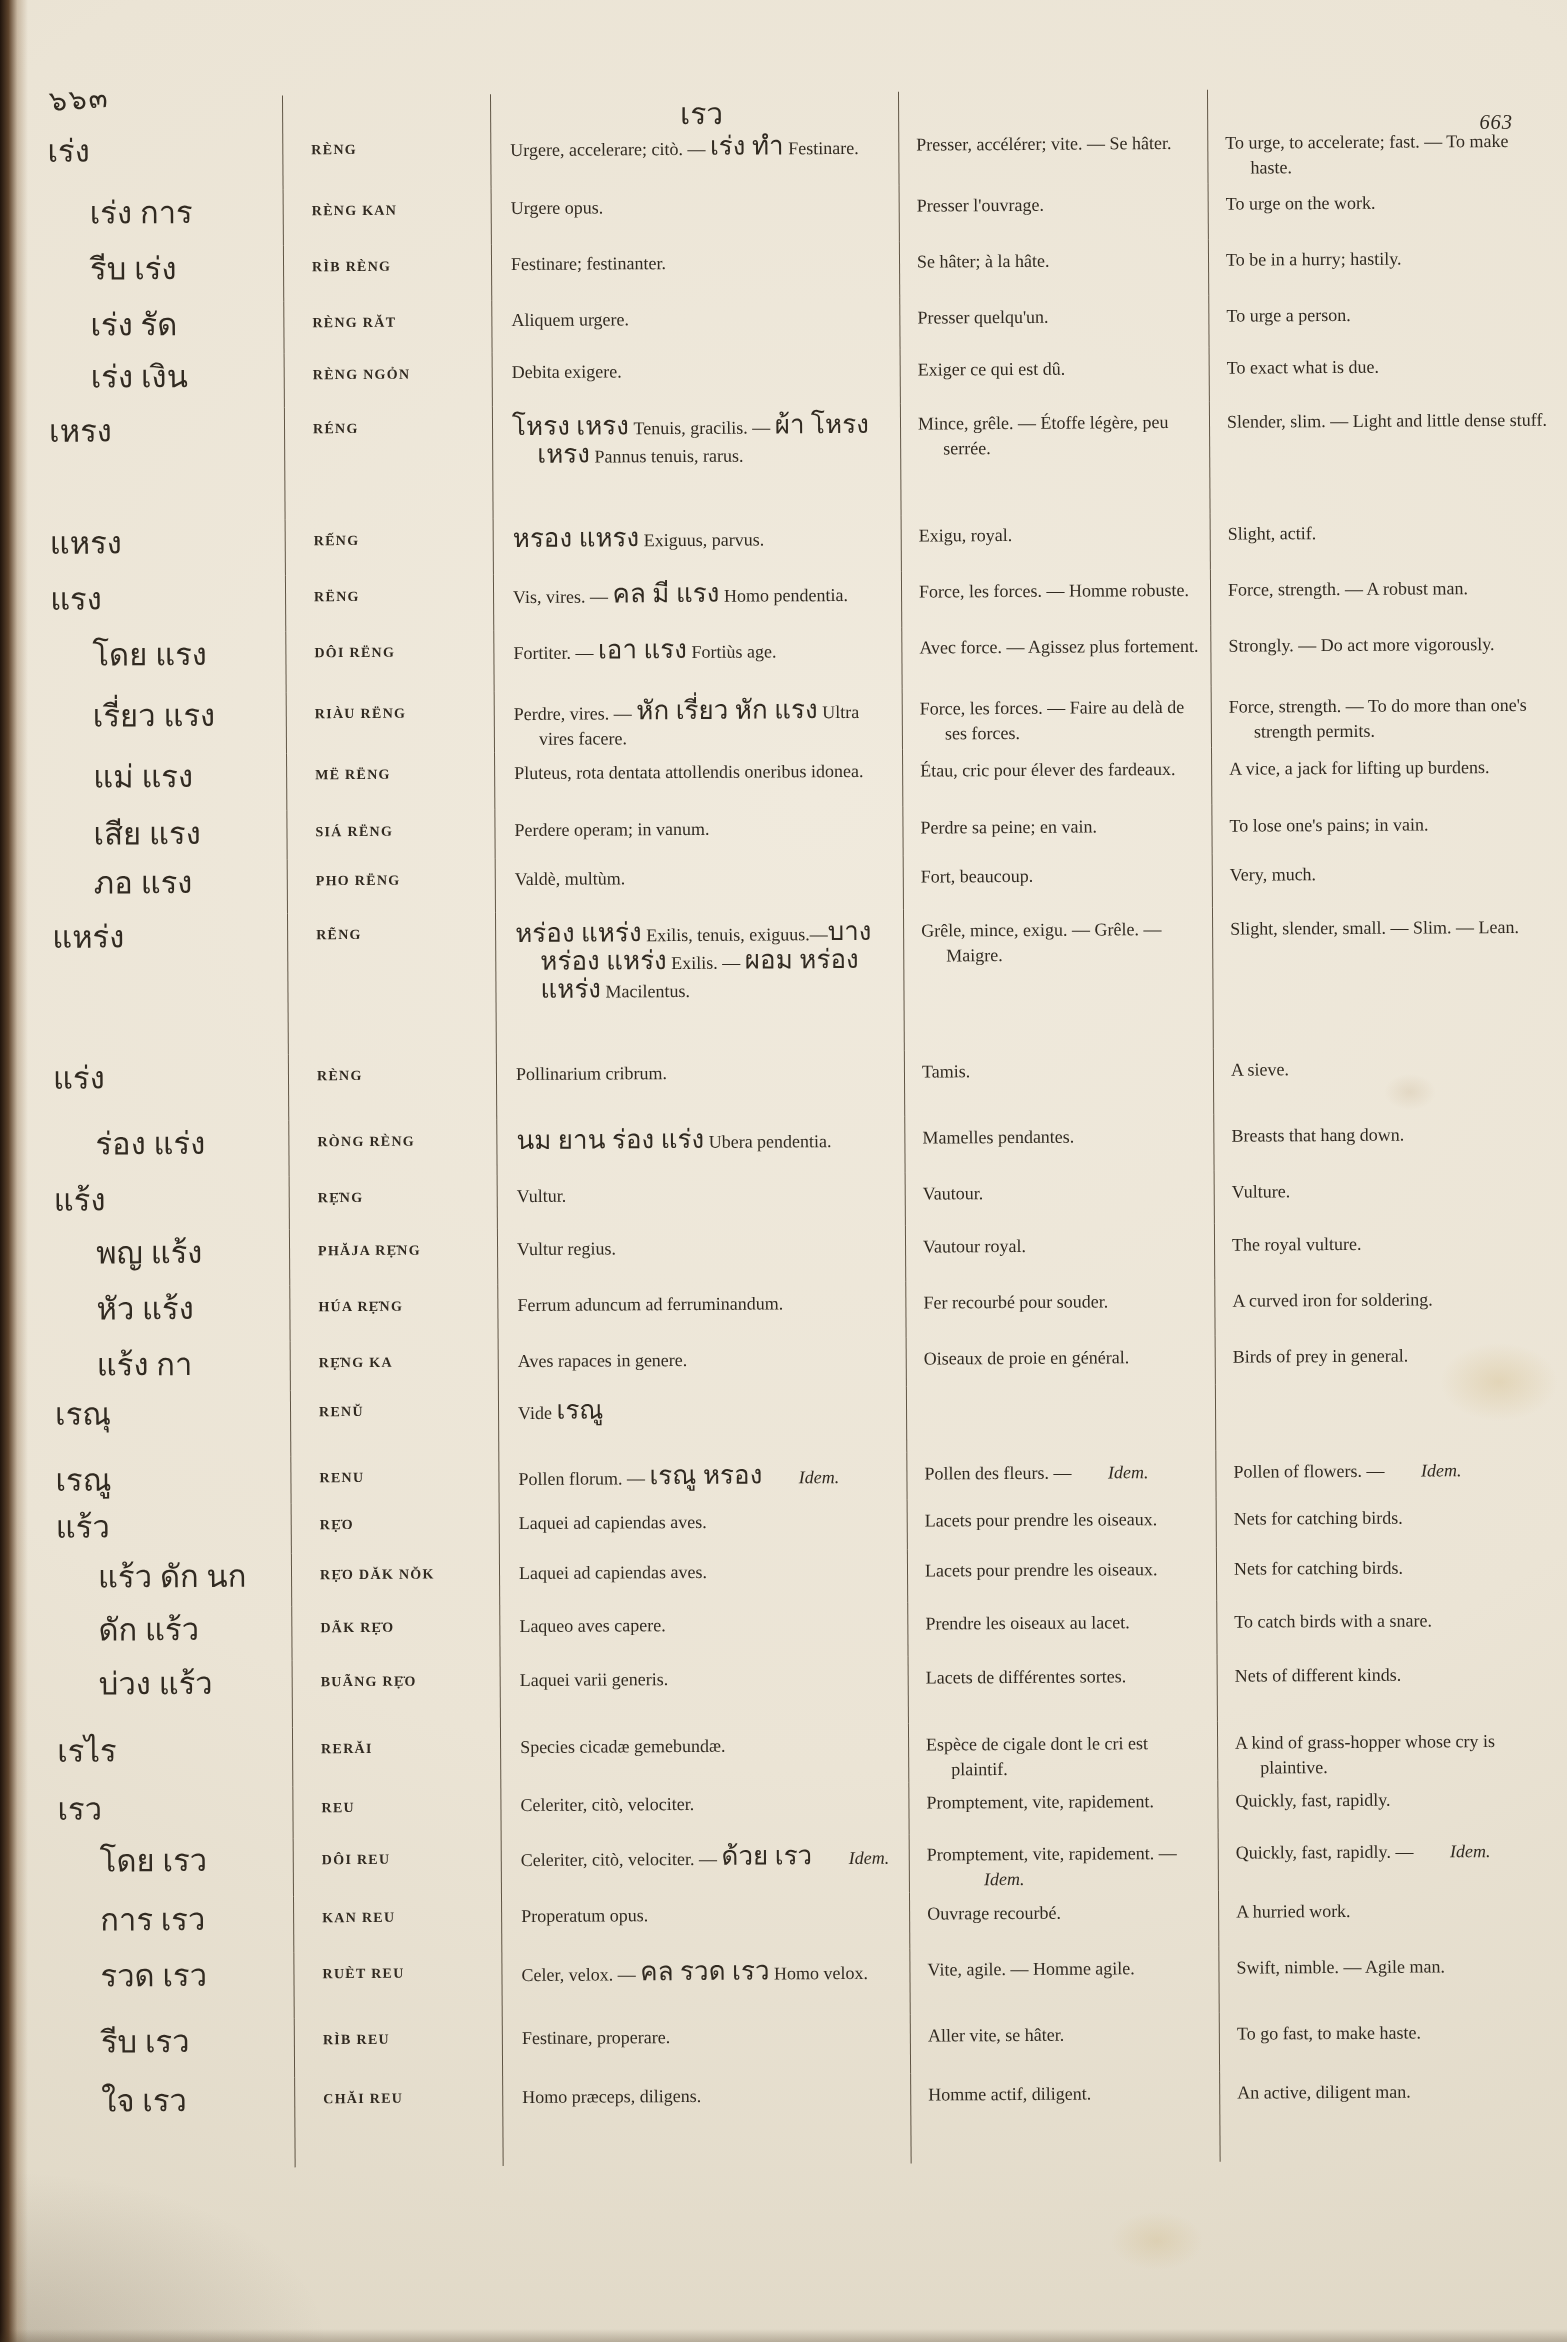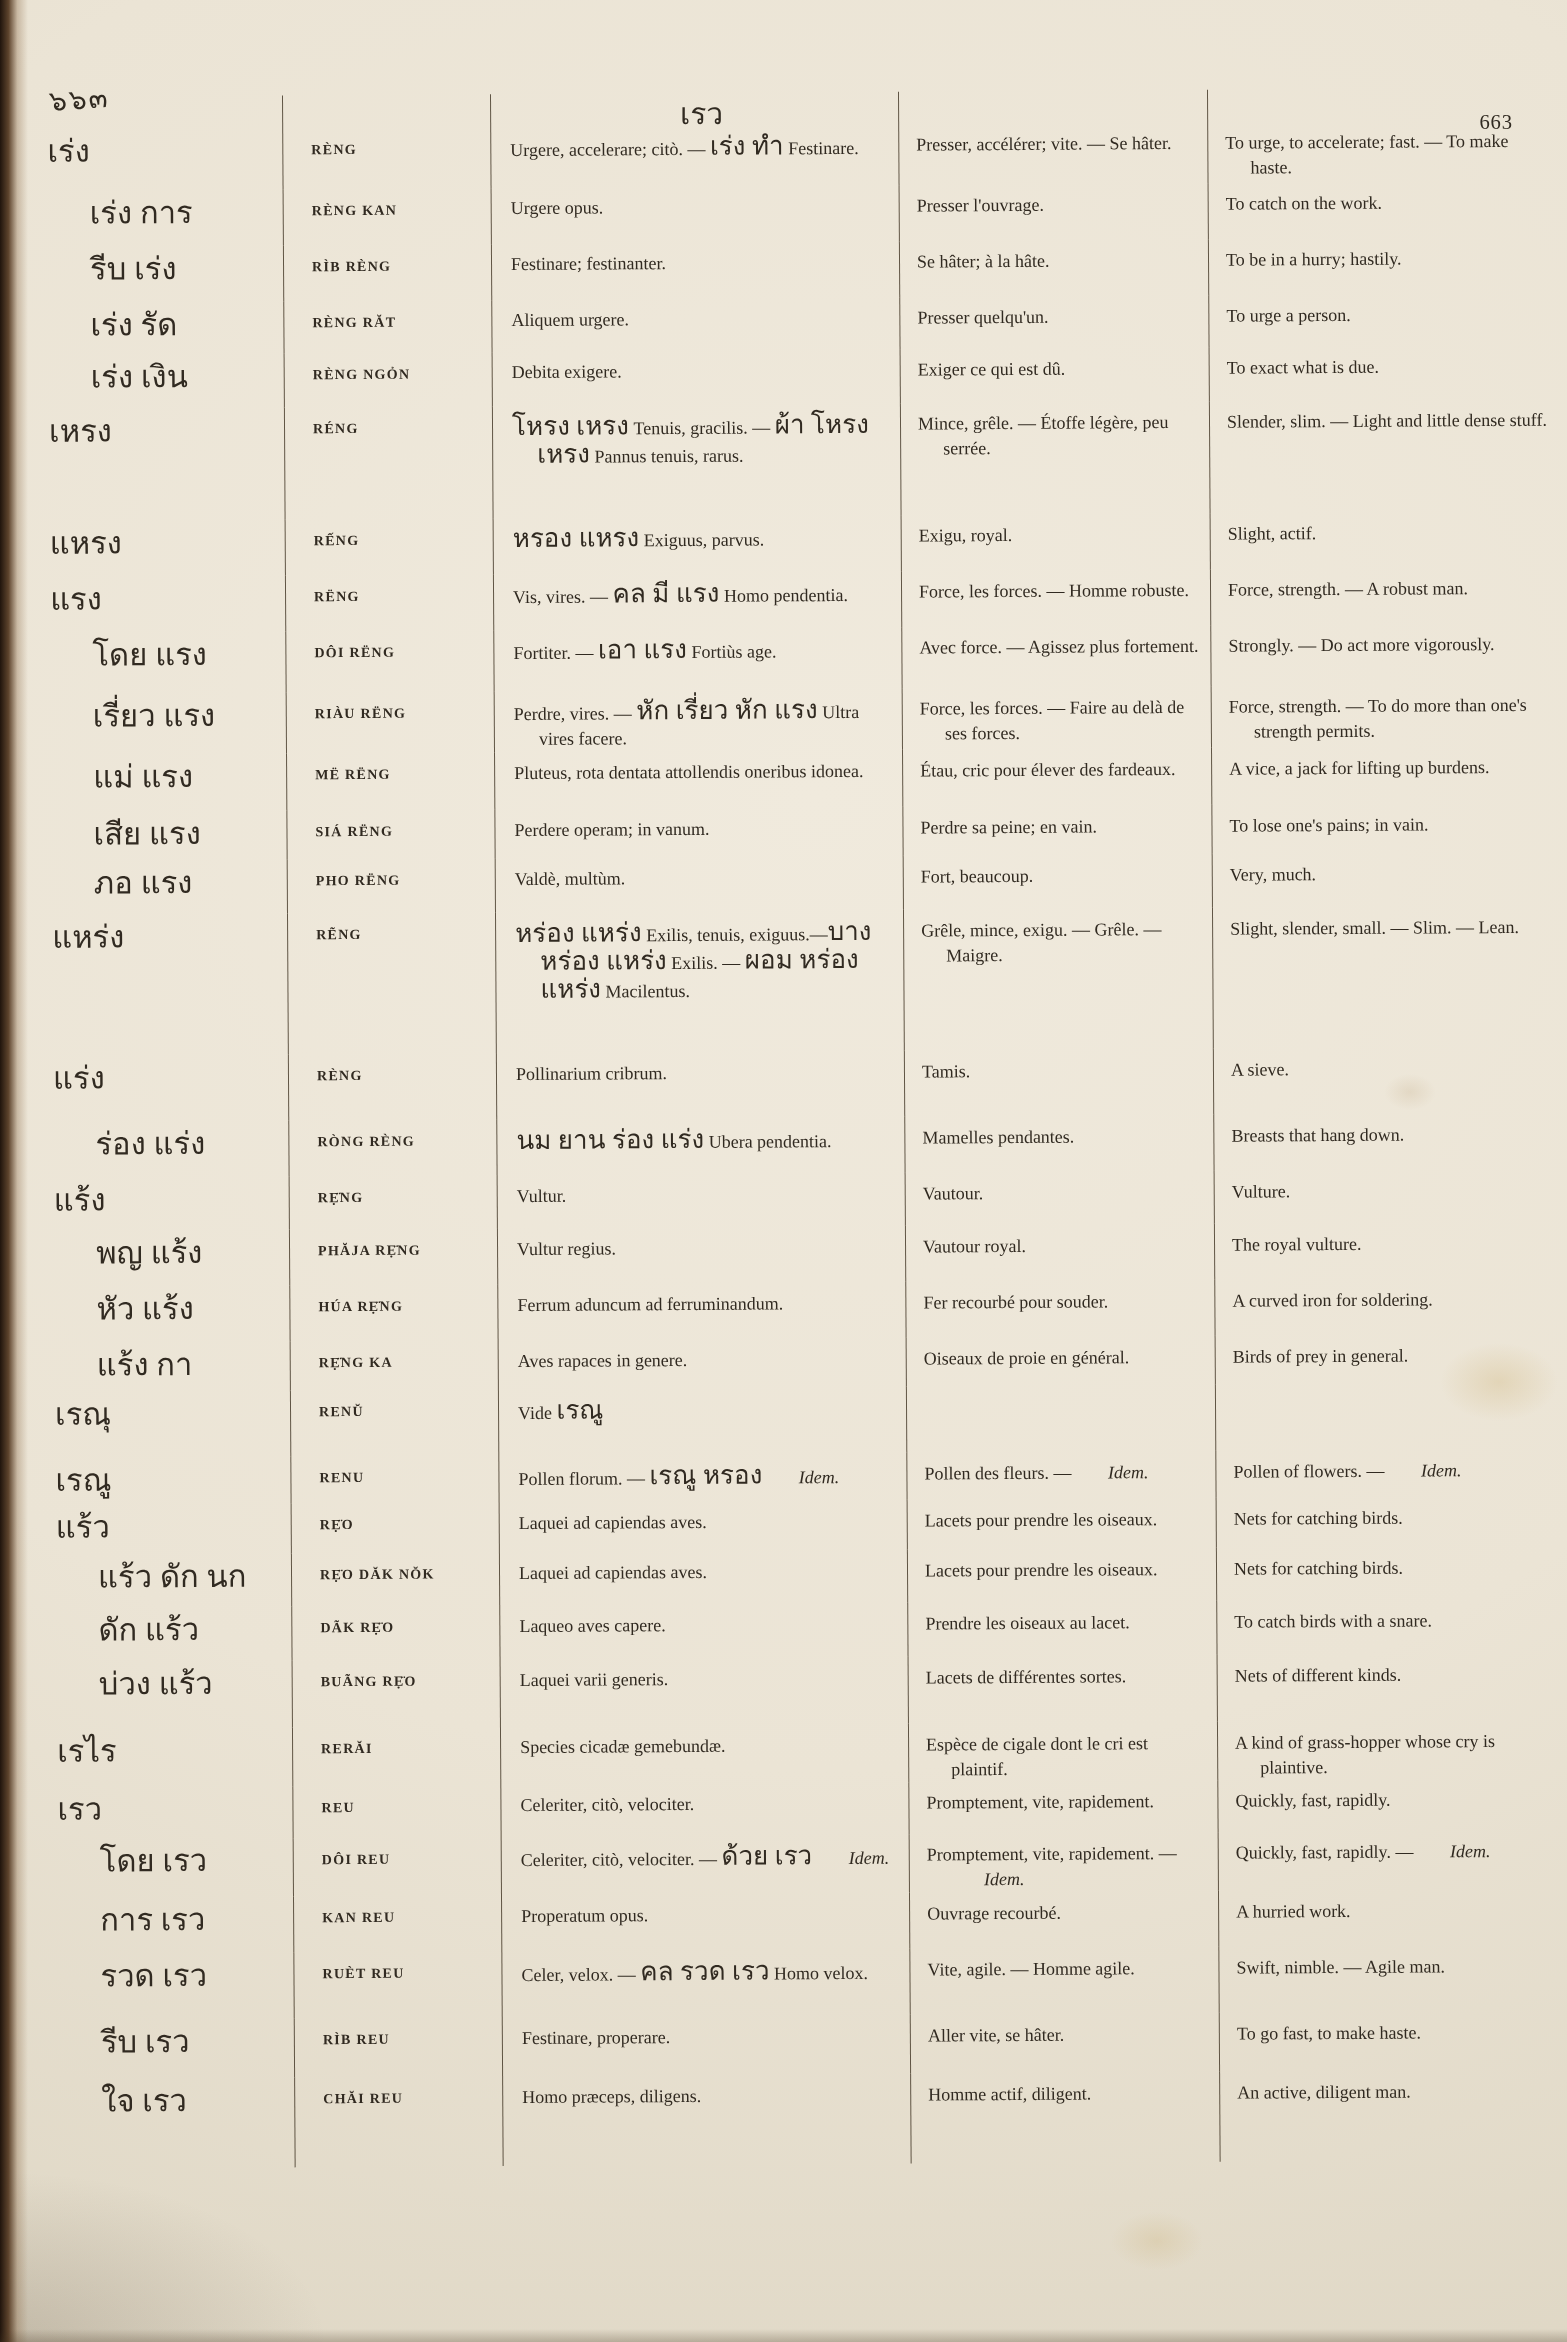--- a/index.html
+++ b/index.html
@@ -28,21 +28,21 @@
   .folio-left{
     position:absolute;left:49px;top:77px;
     font-size:28px;letter-spacing:1.9px;transform:rotate(-4deg);
   }
   .running-head{
     position:absolute;left:680px;top:90px;
     font-size:30px;
   }
   .folio-right{
     position:absolute;right:54px;top:111px;
-    font-size:20.6px;letter-spacing:0.9px;
+    font-size:20.6px;letter-spacing:0.9px;font-style:italic;
   }
   .dict{
     position:absolute;left:22.5px;top:97px;width:1537px;
     transform:rotate(-0.35deg);transform-origin:top left;
   }
   .row{display:grid;grid-template-columns:260px 208px 408px 309px 1fr;}
   .cell{box-sizing:border-box;}
   .c-thai,.c-tr,.c-la,.c-fr{border-right:0.9px solid rgba(72,60,44,.85);}
   .c-thai{
     padding:3.7px 5.6px 0 24px;
@@ -92,21 +92,21 @@
       <div class="row" style="min-height: 56px;">
         <div class="cell c-thai ind">เร่ง การ</div>
         <div class="cell c-tr">RÈNG KAN</div>
         <div class="cell c-la">
           <p><span class="r">Urgere opus.</span></p>
         </div>
         <div class="cell c-fr">
           <p><span class="r">Presser l'ouvrage.</span></p>
         </div>
         <div class="cell c-en">
-          <p><span class="r">To catch on the work.</span></p>
+          <p><span class="r">To urge on the work.</span></p>
         </div>
       </div>
       <div class="row" style="min-height: 56px;">
         <div class="cell c-thai ind">รีบ เร่ง</div>
         <div class="cell c-tr">RÌB RÈNG</div>
         <div class="cell c-la">
           <p><span class="r">Festinare; festinanter.</span></p>
         </div>
         <div class="cell c-fr">
           <p><span class="r">Se hâter; à la hâte.</span></p>

